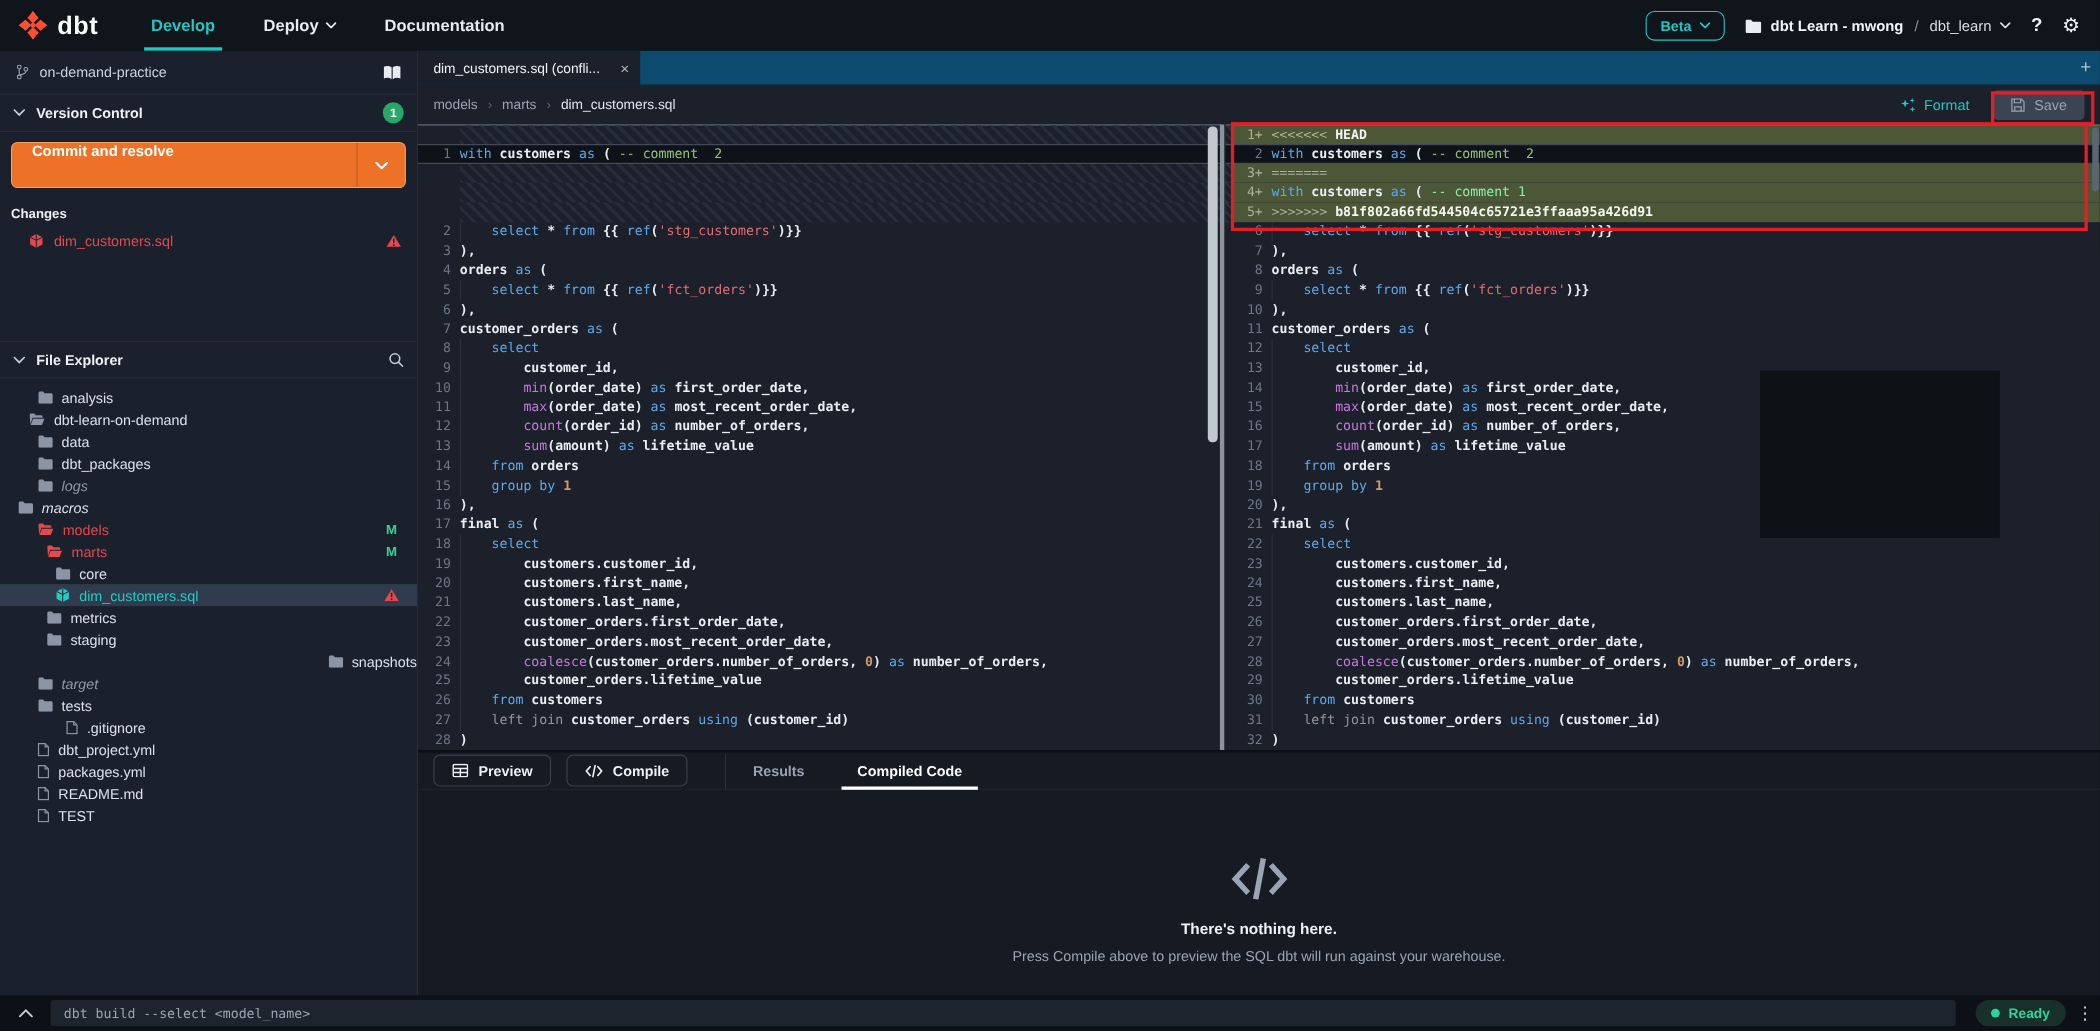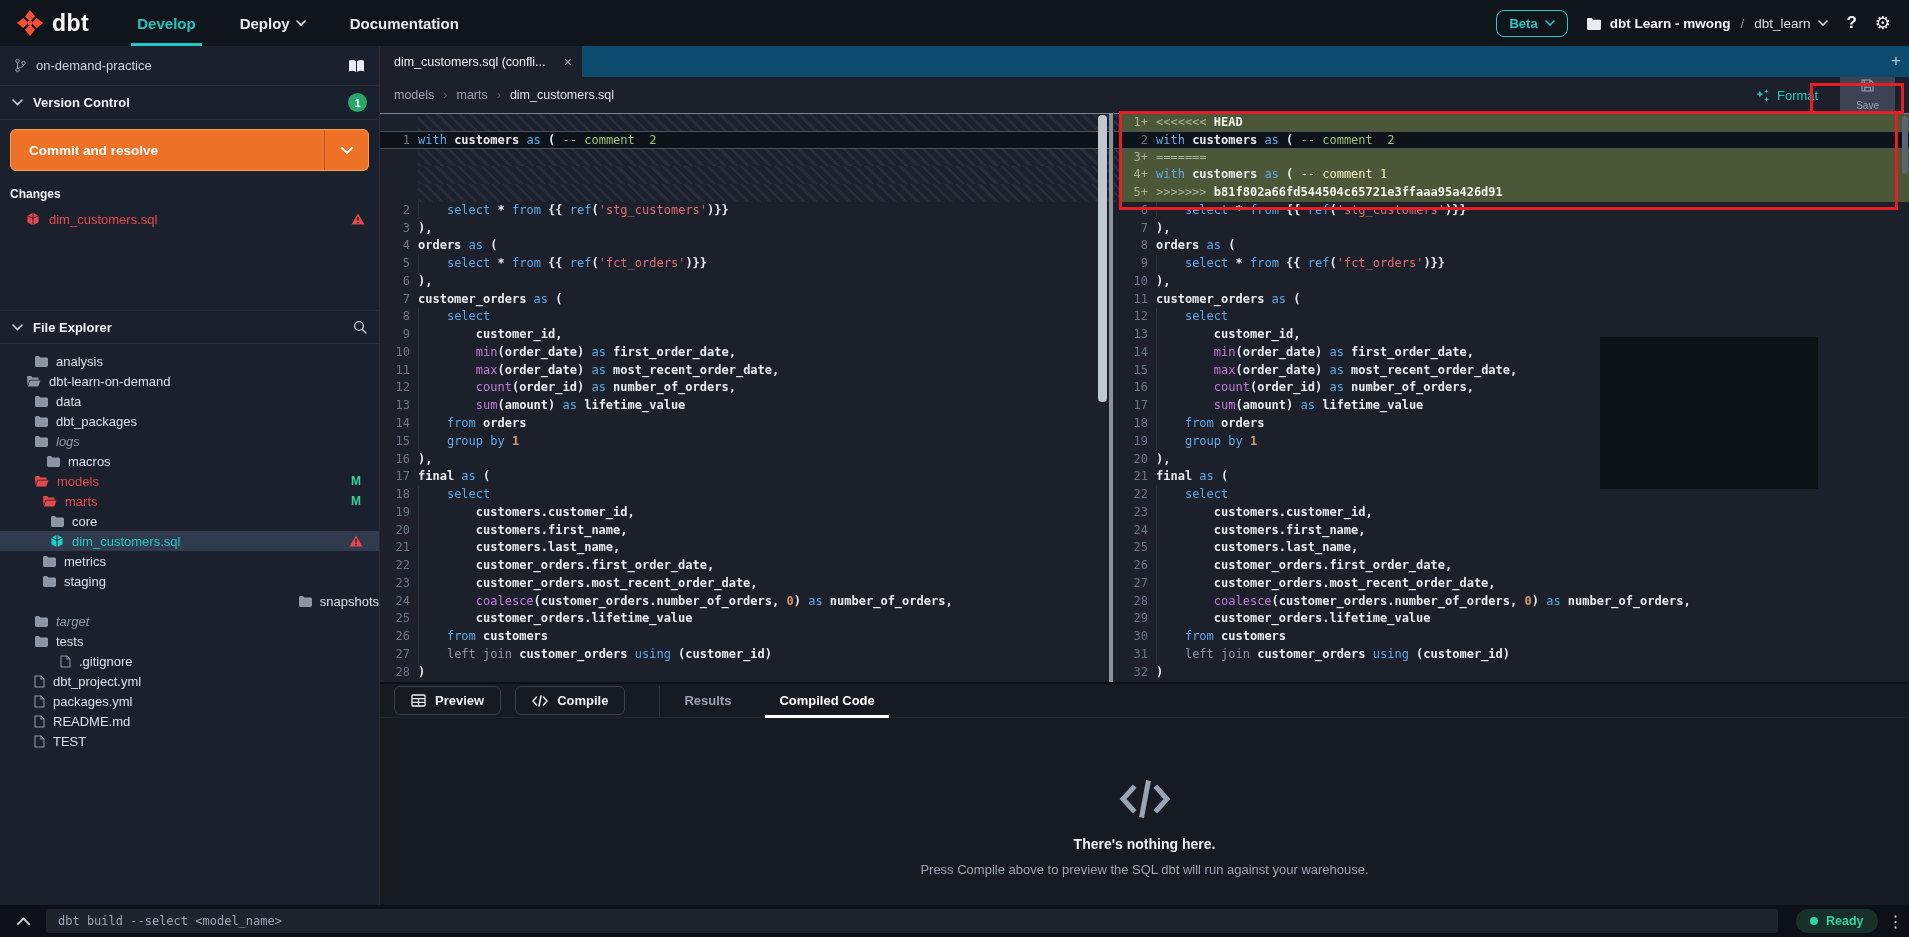--- a/index.html
+++ b/index.html
@@ -24,21 +24,21 @@
   #help-btn { font-size:17px; font-weight:bold; color:#eef1f6; cursor:pointer; }
   #gear-btn { font-size:18px; color:#eef1f6; cursor:pointer; }
 
   
   #sidebar { position:absolute; left:0; top:46px; width:380px; height:859px; background:#1b212c; border-right:1px solid #262d39; }
   #branch-row { height:40px; display:flex; align-items:center; padding:0 14px; border-bottom:1px solid #262d39; color:#ccd3dd; font-size:13px; gap:9px;}
   #branch-row .book { margin-left:auto; color:#e8ecf2; cursor:pointer;}
   .sechead { height:34px; display:flex; align-items:center; padding:0 12px; gap:10px; border-bottom:1px solid #262d39; cursor:pointer;}
   .sechead .t { font-weight:bold; font-size:13px; color:#eef1f6; }
   #vc-badge { margin-left:auto; width:19px; height:19px; border-radius:50%; background:#27a768; color:#fff; font-size:11px; font-weight:bold; display:flex; align-items:center; justify-content:center; }
-  #commit-btn { margin:9px 10px 0 10px; height:42px; background:#ed7127; border:1px solid #f5a356; border-radius:6px; display:flex; align-items:center; color:#fff; font-weight:bold; font-size:13.5px; cursor:pointer; }
+  #commit-btn { margin:9px 10px 0 10px; height:42px; background:#ed7127; border:1px solid #f5a356; border-radius:6px; display:flex; align-items:flex-start; color:#fff; font-weight:bold; font-size:13.5px; cursor:pointer; }
   #commit-btn .lbl { padding-left:18px; }
   #commit-btn .dd { margin-left:auto; width:44px; align-self:stretch; display:flex; align-items:center; justify-content:center; border-left:1px solid rgba(0,0,0,.18); }
   #changes-label { margin:16px 0 6px 10px; font-size:12px; font-weight:bold; color:#eef1f6; }
   #changes-list .chrow { height:24px; display:flex; align-items:center; gap:9px; padding:0 14px 0 26px; cursor:pointer; }
   #changes-list .chrow .nm { color:#e5484d; font-size:13px; }
   #changes-list .chrow .warn { margin-left:auto; }
   #fe-wrap { position:absolute; left:0; top:264px; right:0; }
   #tree { padding:7px 0; }
   .trow { position:relative; height:20px; display:flex; align-items:center; gap:8px; font-size:13px; color:#dbe1ea; cursor:pointer; }
   .trow .ticon { flex:0 0 auto; color:#8b95a3; display:flex; }
@@ -54,21 +54,21 @@
   #tabbar { height:31px; background:#0c4a6e; display:flex; align-items:stretch; position:relative;}
   #tab { width:202px; background:#1b202a; display:flex; align-items:center; padding:0 10px 0 14px; gap:10px; font-size:12.5px; color:#eef1f6; cursor:pointer;}
   #tab .x { margin-left:auto; color:#aab4c0; font-size:14px; cursor:pointer;}
   #newtab { position:absolute; right:8px; top:5px; color:#b8c0ca; font-size:17px; cursor:pointer; }
   #toolbar { height:36px; background:#1b202a; display:flex; align-items:center; padding:0 14px; font-size:12.5px; }
   .crumb { color:#99a3b1; cursor:pointer; }
   .crumb.last { color:#dfe4ec; }
   .crumbsep { color:#5a6472; padding:0 9px; }
   #toolbar-right { margin-left:auto; display:flex; align-items:center; gap:22px; }
   #format-btn { display:flex; align-items:center; gap:7px; color:#1fc8c3; font-size:13px; cursor:pointer; }
-  #save-btn { display:flex; align-items:center; gap:8px; background:#3c4454; color:#99a3b1; font-size:10px; border-radius:4px; padding:6px 16px; cursor:pointer;flex-direction:column; }
+  #save-btn { display:flex; align-items:center; gap:8px; background:#3c4454; color:#99a3b1; font-size:13px; border-radius:4px; padding:6px 16px; cursor:pointer; }
 
   
   #editor { position:absolute; left:0; top:67px; width:1529px; height:569px; background:#1b202a; overflow:hidden; }
   .pane { position:absolute; top:0; bottom:0; overflow:hidden; font-family:"DejaVu Sans Mono", monospace; font-size:12px; }
   #pane-left { left:0; width:730px; }
   #pane-right { left:734px; right:0; }
   #pane-div { position:absolute; left:729px; top:0; bottom:0; width:4px; background:#8d939c; }
   #lscroll { position:absolute; left:718px; top:2px; width:9px; height:287px; background:#c2c8d0; border-radius:4px; }
   .crow { position:relative; height:17.78px; line-height:17.78px; display:flex; white-space:pre; }
   .crow .gut { flex:0 0 30px; text-align:right; color:#6b7788; padding-right:0; }
@@ -81,21 +81,21 @@
       background:repeating-linear-gradient(45deg,#2a3140 0 2px,#1b202a 2px 6px); }
   .crow.olive .gut { color:#aab39a; }
   .crow.tb { border-top:1px solid #7a8496; }
   .crow.hatch .ctext { background:repeating-linear-gradient(45deg,#262d3a 0 3px,rgba(0,0,0,0) 3px 8px); margin-right:0; }
   .tk-pl { color:#e9edf3; font-weight:bold; }
   .tk-kw { color:#5fa8e8; }
   .tk-kw2 { color:#8b97a8; }
   .tk-fn { color:#c678dd; }
   .tk-str { color:#e06c75; }
   .tk-com { color:#98c379; }
-  .crow.olive .tk-com { color:#fef9c3; }
+  .crow.olive .tk-com { color:#86efac; }
   .tk-num { color:#d19a66; font-weight:bold; }
   .tk-mk { color:#aab49c; }
   .tk-hd { color:#f4f6f0; font-weight:bold; }
   #win-scroll { position:absolute; right:1px; top:3px; width:6px; height:58px; background:#5b6572; border-radius:3px; }
 
   
   #bottom-panel { position:absolute; left:0; top:636px; width:1529px; height:223px; background:#151a23; border-top:2px solid #0c0f14; }
   #bp-header { position:relative; height:34px; display:flex; align-items:center; border-bottom:1px solid #20262f; }
   .bp-btn { display:flex; align-items:center; gap:9px; border:1px solid #39414f; border-radius:6px; color:#eef1f6; font-size:13px; font-weight:600; padding:6px 16px; margin-left:14px; cursor:pointer; background:transparent; }
   #bp-vdiv { width:1px; align-self:stretch; background:#2a313d; margin:2px 0 0 34px; }
@@ -284,21 +284,21 @@
           <span>dbt_packages</span>
         </div>
         <div class="trow ital" style="padding-left: 34px;">
           <span class="ticon">
             <svg width="14" height="12" viewBox="0 0 14 12" fill="currentColor">
               <path d="M1 2.4C1 1.6 1.6 1 2.4 1h2.7l1.4 1.5h6.1c.8 0 1.4.6 1.4 1.4v6.7c0 .8-.6 1.4-1.4 1.4H2.4C1.6 12 1 11.4 1 10.6z"></path>
             </svg>
           </span>
           <span>logs</span>
         </div>
-        <div class="trow" style="padding-left: 46px;">
+        <div class="trow" style="padding-left: 16px; font-style: italic;">
           <span class="ticon">
             <svg width="14" height="12" viewBox="0 0 14 12" fill="currentColor">
               <path d="M1 2.4C1 1.6 1.6 1 2.4 1h2.7l1.4 1.5h6.1c.8 0 1.4.6 1.4 1.4v6.7c0 .8-.6 1.4-1.4 1.4H2.4C1.6 12 1 11.4 1 10.6z"></path>
             </svg>
           </span>
           <span>macros</span>
         </div>
         <div class="trow mod" style="padding-left: 34px;">
           <span class="ticon">
             <svg width="15" height="12" viewBox="0 0 15 12" fill="currentColor">

